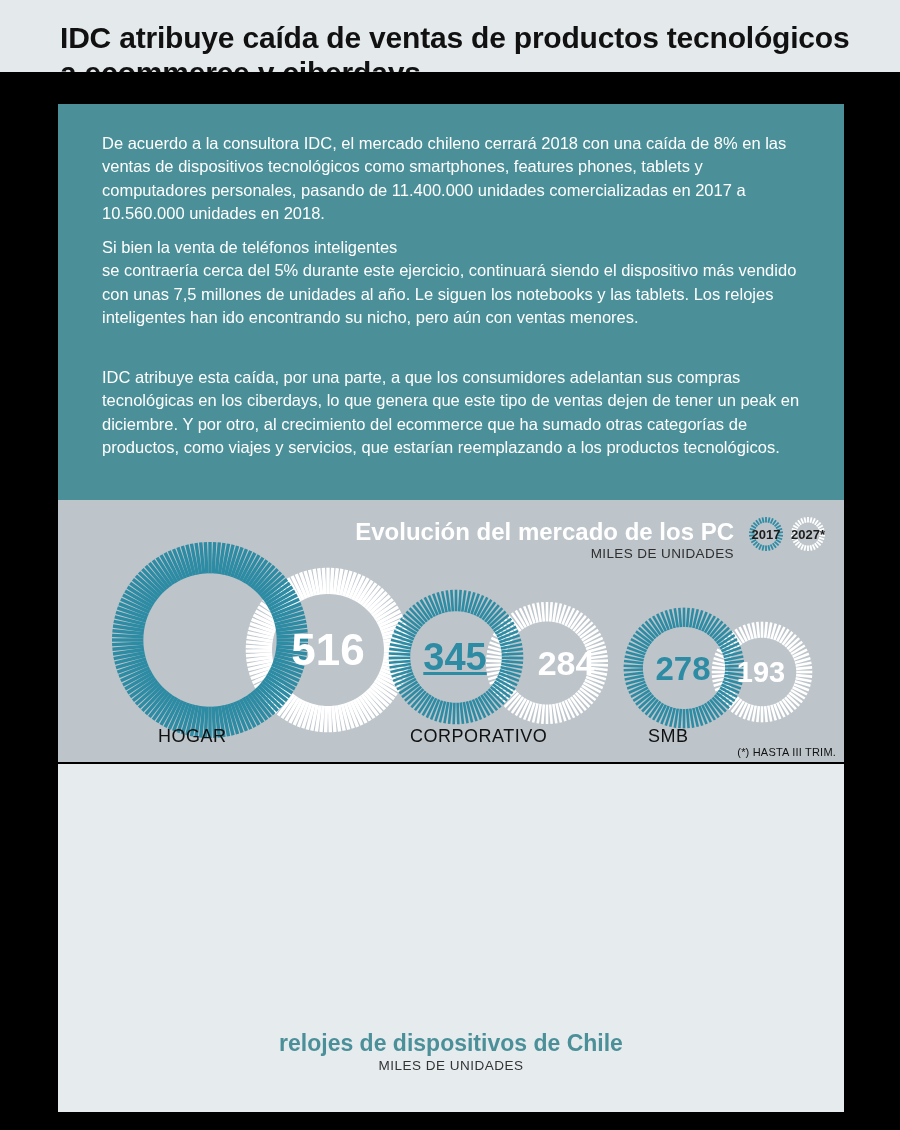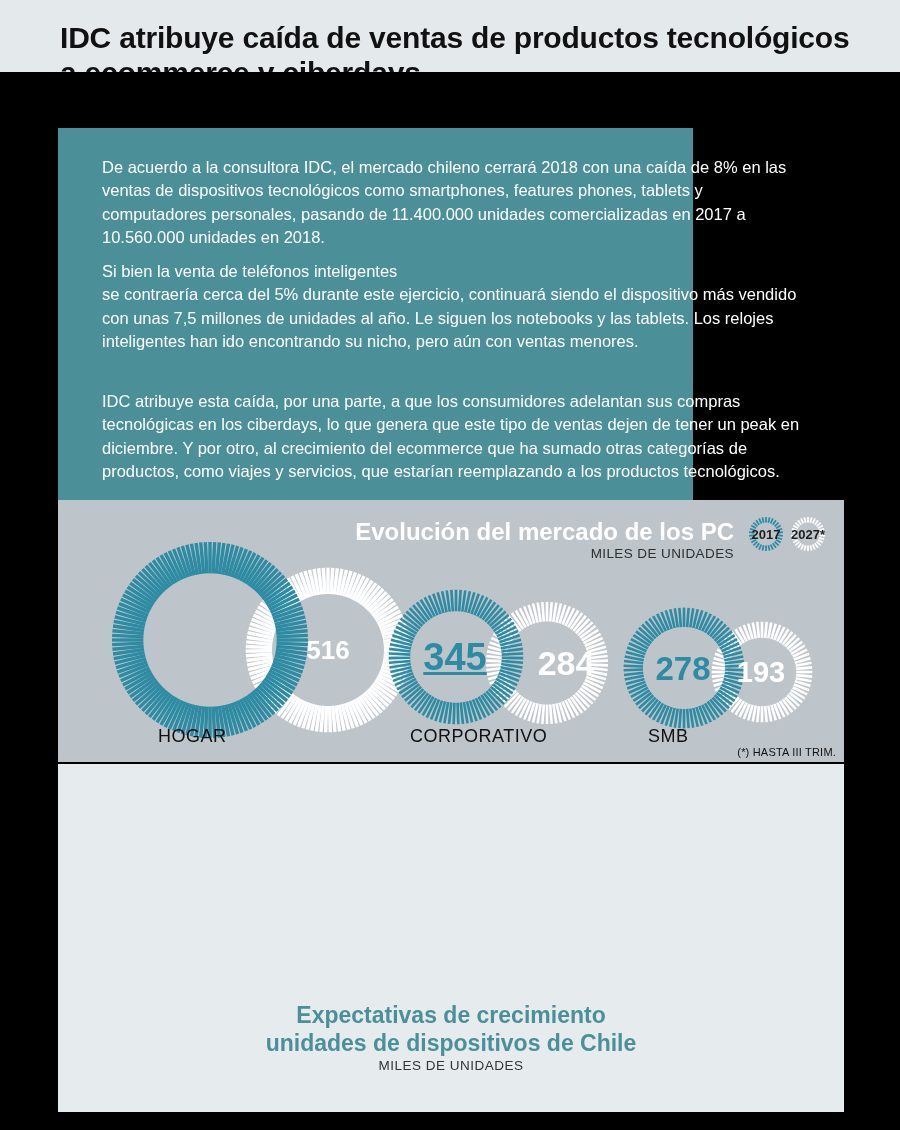--- a/index.html
+++ b/index.html
@@ -6,21 +6,21 @@
   body{font-family:"Liberation Sans", sans-serif;}
   #page{position:relative;width:900px;height:1130px;background:#000;overflow:hidden;}
 
   
   #header-band{position:absolute;left:0;top:0;width:900px;height:72px;background:#e4e9ec;overflow:hidden;}
   #headline{position:absolute;left:60px;top:20px;width:790px;
             font-family:"Liberation Sans Narrow","Liberation Sans",sans-serif;
             font-weight:bold;font-size:30px;line-height:1.18;color:#111;letter-spacing:-0.2px;}
 
   
-  #text-panel{position:absolute;left:58px;top:104px;width:635px;height:396px;background:#4b9099;margin-top:24px;}
+  #text-panel{position:absolute;left:58px;top:104px;width:786px;height:396px;background:#4b9099;}
   #text-panel .para{position:absolute;left:44px;width:700px;color:#ffffff;
             font-family:"Liberation Sans Narrow","Liberation Sans",sans-serif;
             font-size:16.5px;line-height:1.42;}
   #p1{top:28px;}
   #p2{top:132px;}
   #p3{top:262px;}
 
   
   #donut-panel{position:absolute;left:58px;top:500px;width:786px;height:262px;background:#bdc5cb;}
   #donut-title{position:absolute;right:110px;top:18px;text-align:right;color:#ffffff;
@@ -725,21 +725,21 @@
           <line x1="605.0135673852681" y1="132.69933417262573" x2="595.1375990959824" y2="116.08725613621432" stroke="#2d8ba3" stroke-width="2.6"></line>
           <line x1="607.77738534472" y1="131.1964176081484" x2="599.2020372716471" y2="113.87708471786532" stroke="#2d8ba3" stroke-width="2.6"></line>
           <line x1="610.6481408528733" y1="129.90947909944762" x2="603.4237365483432" y2="111.98452808742299" stroke="#2d8ba3" stroke-width="2.6"></line>
           <line x1="613.6089871749004" y1="128.84607091342107" x2="607.77792231603" y2="110.42069251973689" stroke="#2d8ba3" stroke-width="2.6"></line>
           <line x1="616.6425488872549" y1="128.01243355215001" x2="612.2390424812571" y2="109.19475522375004" stroke="#2d8ba3" stroke-width="2.6"></line>
           <line x1="619.7310238435657" y1="127.41345913115171" x2="616.7809174170084" y2="108.31391048698782" stroke="#2d8ba3" stroke-width="2.6"></line>
           <line x1="622.8562876447113" y1="127.0526626705003" x2="621.3768935951637" y2="107.78332745661811" stroke="#2d8ba3" stroke-width="2.6"></line>
         </g>
       </svg>
 
-    <div class="donut-val v-2018" style="left:220px;top:125px;width:100px;height:50px;font-size:26px;">516</div>
+    <div class="donut-val v-2018" style="left:220px;top:125px;width:100px;height:50px;font-size:44px;">516</div>
     <div class="donut-label" style="left:100px;top:226px;width:160px;">HOGAR</div>
 
     <div class="donut-val v-2017" style="left:352px;top:134px;width:90px;height:46px;font-size:38px;text-decoration:underline;">345</div>
     <div class="donut-val v-2018" style="left:445px;top:142px;width:86px;height:42px;font-size:34px;padding-left:20px;">284</div>
     <div class="donut-label" style="left:352px;top:226px;width:180px;">CORPORATIVO</div>
 
     <div class="donut-val v-2017" style="left:585px;top:148px;width:80px;height:40px;font-size:33px;">278</div>
     <div class="donut-val v-2018" style="left:666px;top:154px;width:74px;height:36px;font-size:29px;">193</div>
     <div class="donut-label" style="left:590px;top:226px;width:130px;">SMB</div>
 
@@ -793,19 +793,19 @@
         <text x="578.2" y="817.1" transform="rotate(37.9 578.2 817.1)" text-anchor="middle" dominant-baseline="middle" font-family="&quot;Liberation Sans Narrow&quot;,&quot;Liberation Sans&quot;,sans-serif" font-size="16" fill="#1a1a1a">1.354</text>
         <polygon points="566.5,869.7 586.3,889.7 608.8,869.9 586.6,847.5" fill="#000" fill-opacity="0.07"></polygon>
         <polygon points="563.5,866.7 583.3,886.7 605.8,866.9 583.6,844.5" fill="#97c0c4"></polygon>
         <text x="606.4" y="844.1" transform="rotate(45.3 606.4 844.1)" text-anchor="middle" dominant-baseline="middle" font-family="&quot;Liberation Sans Narrow&quot;,&quot;Liberation Sans&quot;,sans-serif" font-size="16" fill="#1a1a1a">1.293</text>
         <polygon points="589.4,893.4 606.5,915.8 630.8,899.4 611.8,874.4" fill="#000" fill-opacity="0.07"></polygon>
         <polygon points="586.4,890.4 603.5,912.8 627.8,896.4 608.8,871.4" fill="#ffffff"></polygon>
         <text x="631.4" y="873.9" transform="rotate(52.8 631.4 873.9)" text-anchor="middle" dominant-baseline="middle" font-family="&quot;Liberation Sans Narrow&quot;,&quot;Liberation Sans&quot;,sans-serif" font-size="16" fill="#1a1a1a">1.264</text>
         <text x="558.4" y="898.1" transform="rotate(46.5 558.4 898.1)" text-anchor="middle" dominant-baseline="middle" font-family="&quot;Liberation Sans Narrow&quot;,&quot;Liberation Sans&quot;,sans-serif" font-size="13.5" fill="#1a1a1a" letter-spacing="0.6">COMPUTACIÓN PERSONAL</text>
       </svg>
     <div id="fan-title">
-      <span>Expectativas de crecimiento</span><br>
-      <span>unidades de dispositivos de Chile</span>
+      <br>
+      <span>relojes de dispositivos de Chile</span>
     </div>
     <div id="fan-sub">MILES DE UNIDADES</div>
   </div>
 
 </div>
 
 </body></html>

